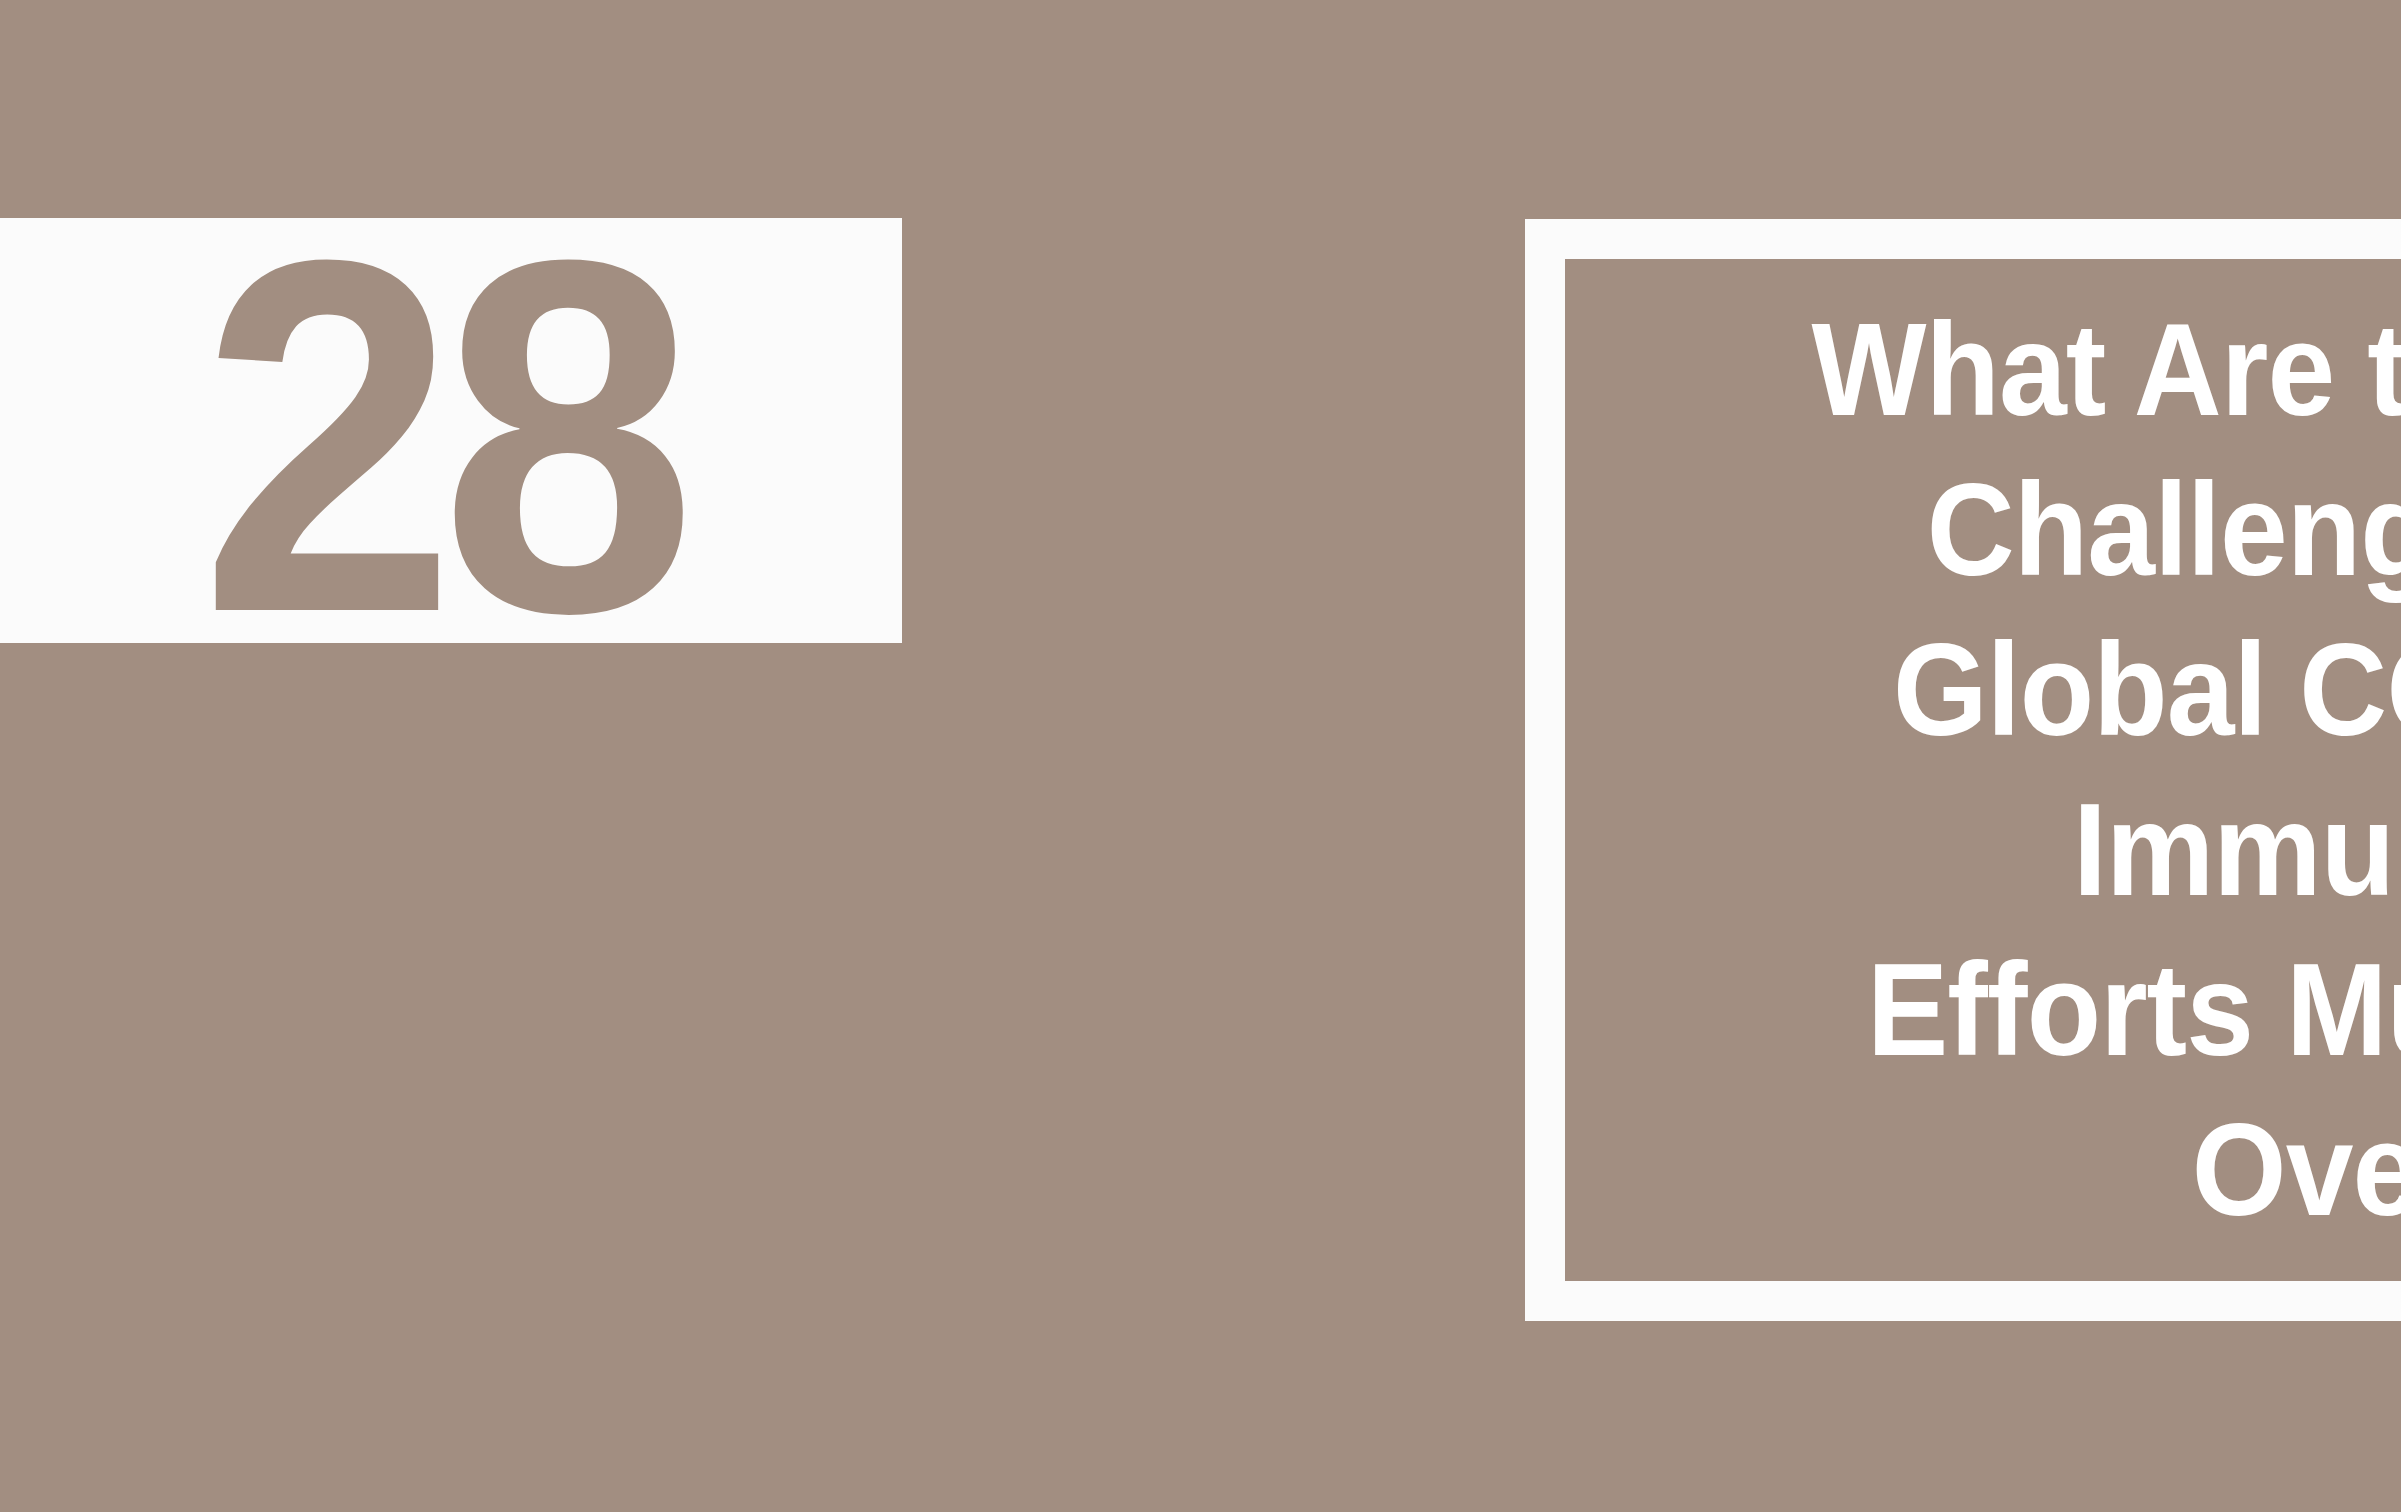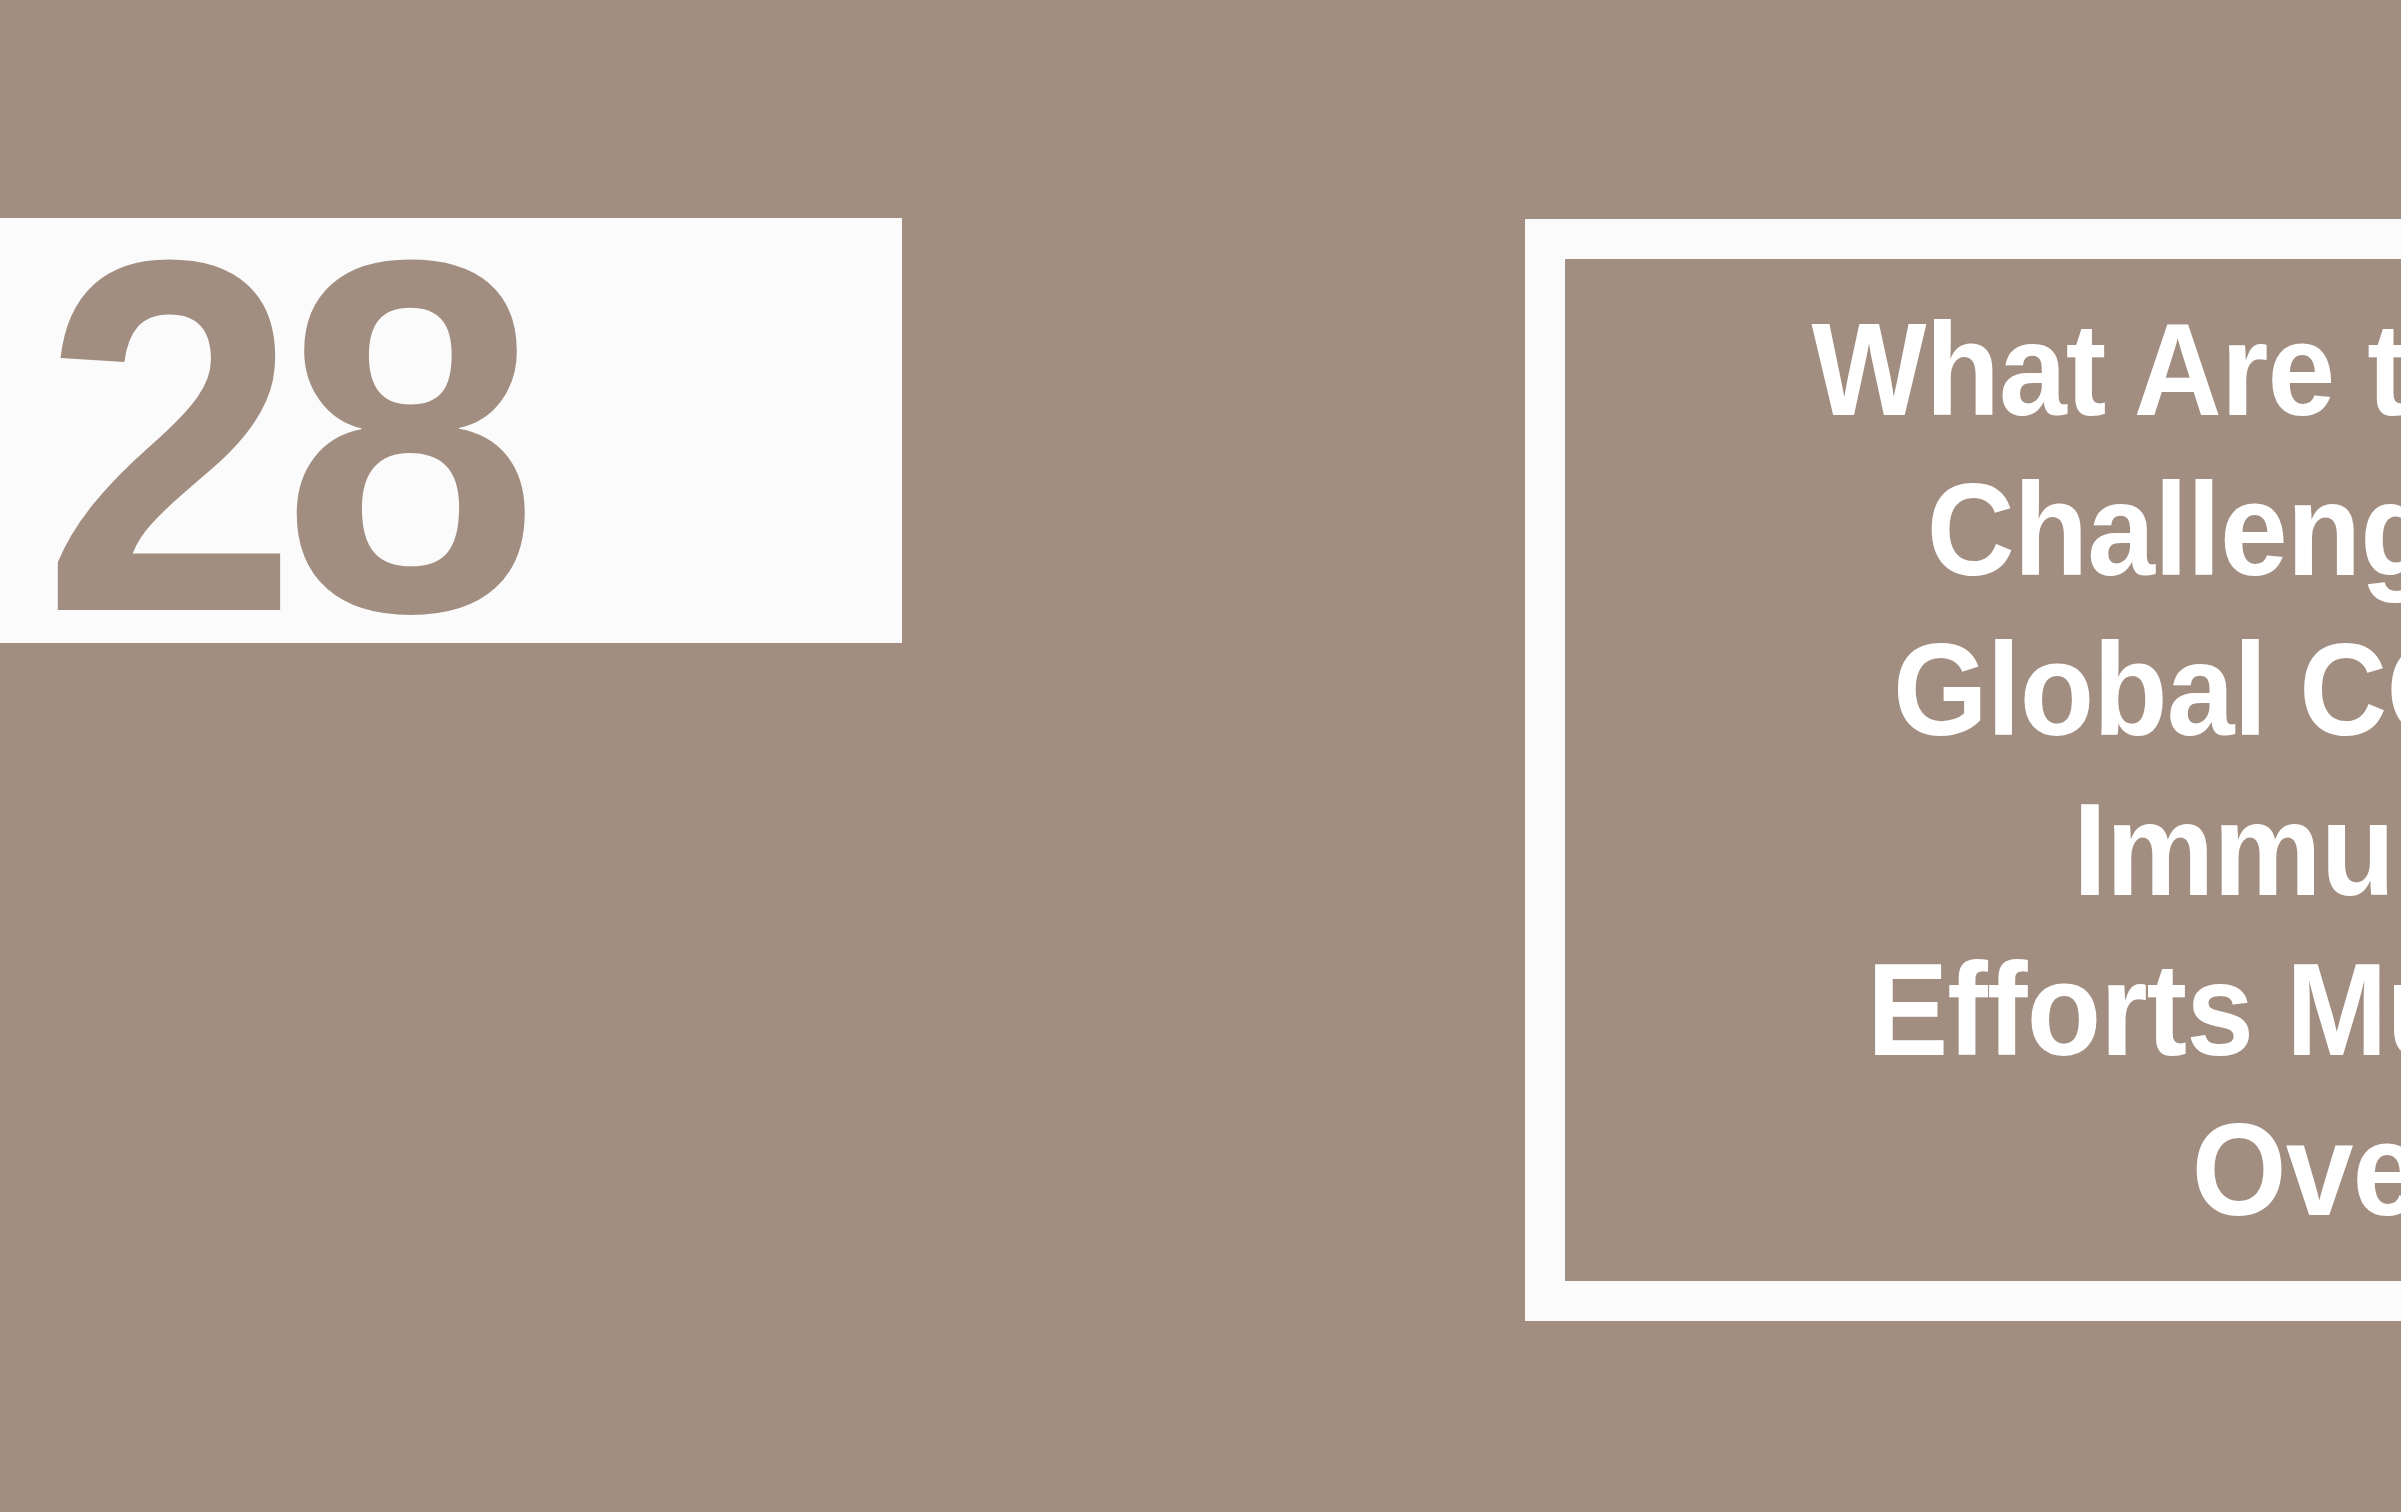--- a/index.html
+++ b/index.html
@@ -24,21 +24,21 @@
   
   #number-badge {
     position: absolute;
     left: 0;
     top: 218px;
     width: 902px;
     height: 425px;
     background: #FBFBFB;
     display: flex;
     align-items: center;
-    justify-content: flex-start;
+    justify-content: center;
     box-sizing: border-box;
     padding-right: 81px;
   }
 
   #number-badge .number {
     display: block;
     color: #A28E81;
     font-family: "Liberation Sans Narrow", "Liberation Sans", "DejaVu Sans", sans-serif;
     font-weight: 700;
     font-size: 502px;

